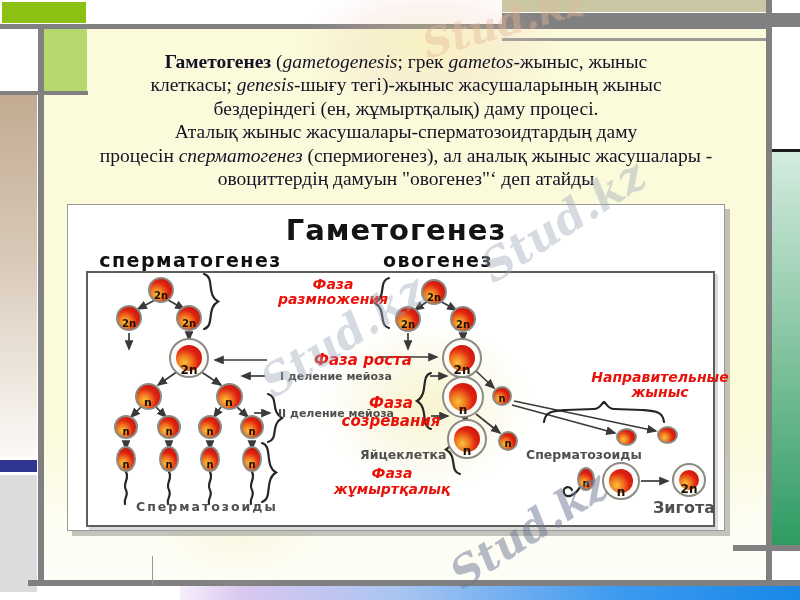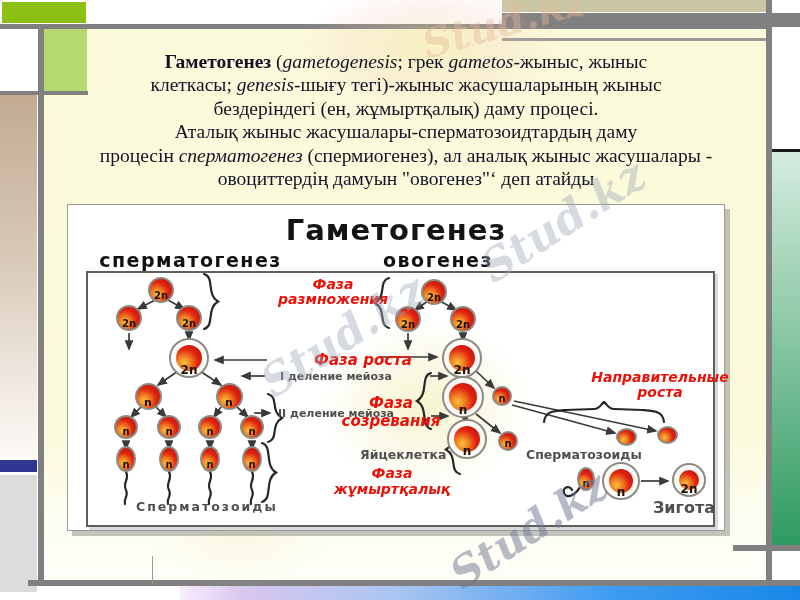--- a/index.html
+++ b/index.html
@@ -288,21 +288,21 @@
       <div>размножения</div>
     </div>
     <div class="ph ph-growth">Фаза роста</div>
     <div class="ph ph-mat">Фаза созревания</div>
     <div class="ph ph-form">
       <div>Фаза</div>
       <div>жұмыртқалық</div>
     </div>
     <div class="ph ph-polar">
       <div>Направительные</div>
-      <div>роста</div>
+      <div>жыныс</div>
     </div>
 
     <div class="cap cap-m1">I деление мейоза</div>
     <div class="cap cap-m2">II деление мейоза</div>
     <div class="cap cap-egg">Яйцеклетка</div>
     <div class="cap cap-fert">Сперматозоиды</div>
     <div class="cap cap-sperm">Сперматозоиды</div>
     <div class="cap cap-zyg">Зигота</div>
   </div>
 

